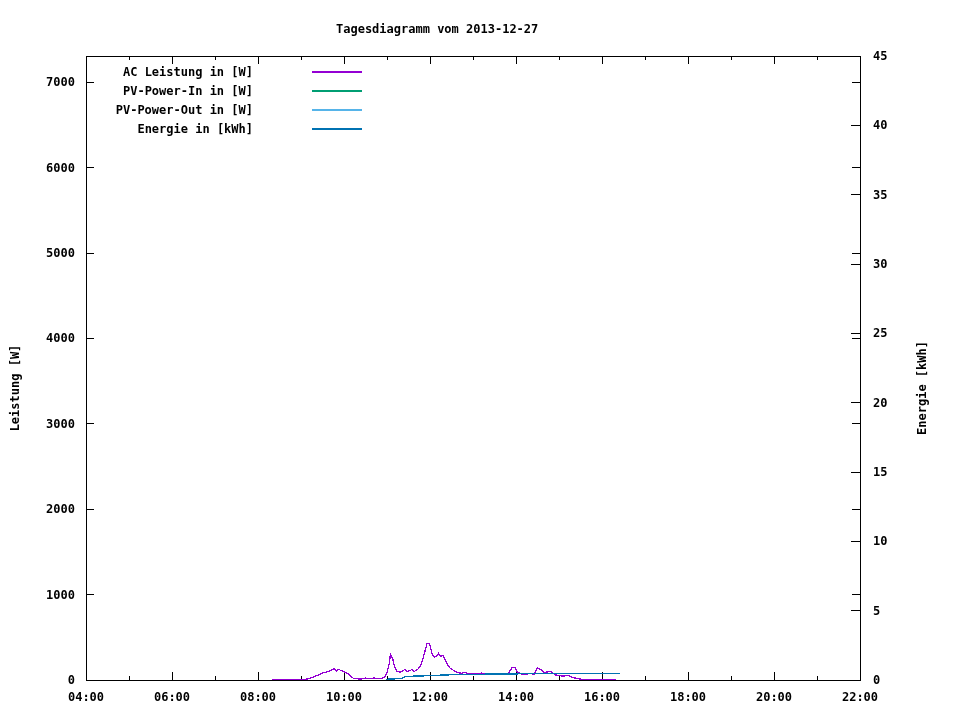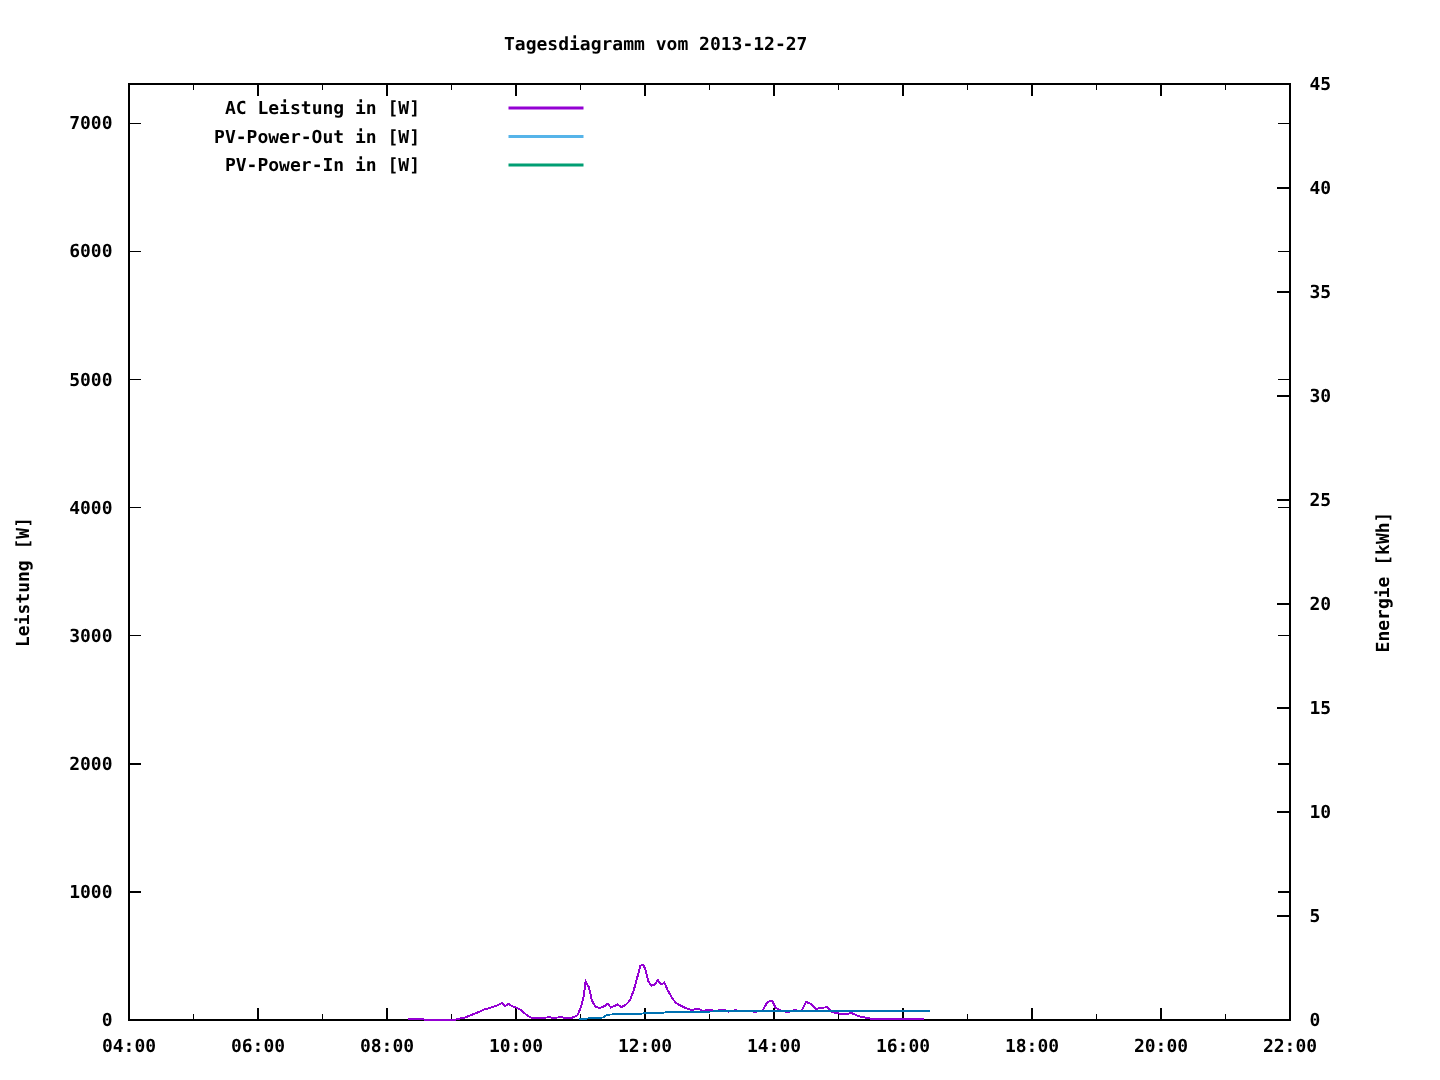--- a/index.html
+++ b/index.html
@@ -15,21 +15,21 @@
   .ylabel{
     position:absolute;white-space:nowrap;
     transform:translate(-50%,-50%) rotate(-90deg);
   }
   #ylabel-left{left:15px;top:388px;}
   #ylabel-right{left:922px;top:388px;}
   #plot-svg{position:absolute;left:0;top:0;}
   #legend{
     position:absolute;left:86px;top:62px;width:330px;
   }
-  .legend-row{height:19px;display:flex;align-items:center;padding-left:27px;}
+  .legend-row{height:19px;display:flex;align-items:center;}
   .legend-label{display:block;width:167px;text-align:right;white-space:pre;}
   .legend-swatch{display:block;width:50px;height:2px;margin-left:59px;}
 </style>
 </head>
 <body>
 
 <svg id="plot-svg" width="960" height="720">
     <rect x="86" y="56" width="774" height="624" fill="none" stroke="#000" stroke-width="1" shape-rendering="crispEdges"></rect>
     <line x1="86" y1="680" x2="86" y2="672" stroke="#000" stroke-width="1" shape-rendering="crispEdges"></line>
     <line x1="86" y1="56" x2="86" y2="64" stroke="#000" stroke-width="1" shape-rendering="crispEdges"></line>
@@ -131,20 +131,24 @@
 
 <div class="ylabel" id="ylabel-left">Leistung [W]</div>
 <div class="ylabel" id="ylabel-right">Energie [kWh]</div>
 
 <div id="legend">
   <div class="legend-row">
     <span class="legend-label">AC Leistung in [W]</span>
     <span class="legend-swatch" style="background: rgb(148, 0, 211);"></span>
   </div>
   <div class="legend-row">
+    <span class="legend-label">PV-Power-In in [W]</span>
+    <span class="legend-swatch" style="background: rgb(0, 158, 115);"></span>
+  </div>
+  <div class="legend-row">
     <span class="legend-label">PV-Power-Out in [W]</span>
     <span class="legend-swatch" style="background: rgb(86, 180, 233);"></span>
   </div>
   <div class="legend-row">
-    <span class="legend-label">PV-Power-In in [W]</span>
-    <span class="legend-swatch" style="background: rgb(0, 158, 115);"></span>
+    <span class="legend-label">Energie in [kWh]</span>
+    <span class="legend-swatch" style="background: rgb(0, 114, 178);"></span>
   </div>
 </div>
 
 </body></html>

